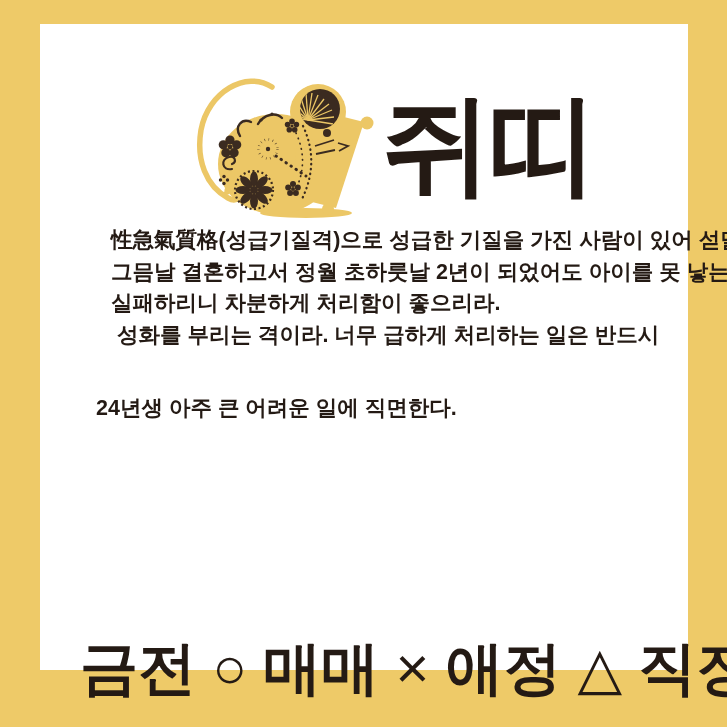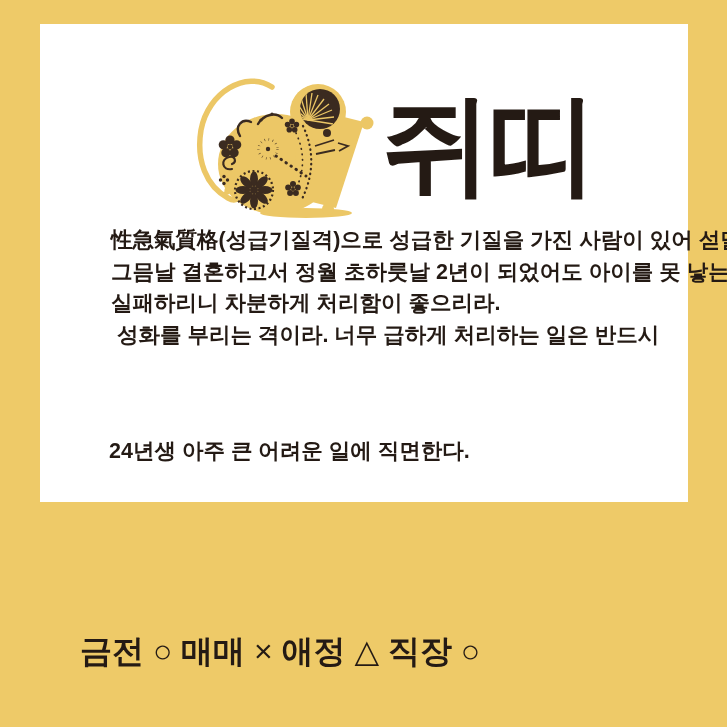--- a/index.html
+++ b/index.html
@@ -4,48 +4,47 @@
 <style>
   html,body{margin:0;padding:0;}
   .page{
     position:relative;
     width:727px;height:727px;
     background:var(--frame,#eeca68);
     font-family:"Liberation Sans",sans-serif;
     overflow:hidden;
   }
   .sheet{
-    position:absolute;left:40px;top:24px;width:648px;height:478px;
+    position:absolute;left:40px;top:24px;width:648px;height:646px;
     background:var(--paper,#ffffff);
   }
   .rat{
     position:absolute;left:148px;top:52px;width:200px;height:145px;
   }
   .title{
     position:absolute;left:342px;top:63px;
     font-size:110px;line-height:1.04;font-weight:900;
     letter-spacing:-4px;color:var(--ink,#241a14);
     white-space:nowrap;
   }
   .intro{
     position:absolute;left:71px;top:201px;width:600px;
     font-size:21.5px;line-height:31.5px;font-weight:700;
     color:var(--ink,#241a14);
   }
   .intro .line{white-space:pre;}
   .years{
-    position:absolute;left:69px;top:368px;width:600px;
+    position:absolute;left:56px;top:368px;width:600px;
     font-size:21.5px;line-height:32.6px;font-weight:700;
     color:var(--ink,#241a14);
-    margin-top:43px;
   }
   .years .row{white-space:pre;}
   .summary{
     position:absolute;left:40px;top:606px;width:648px;
-    text-align:left;font-size:32px;font-weight:800;
+    text-align:left;font-size:58px;font-weight:800;
     color:var(--ink,#241a14);white-space:nowrap;
   }
   .summary .s-mark{font-weight:400;}
 </style>
 </head>
 <body>
 
 <div class="page">
   <div class="sheet">
 

